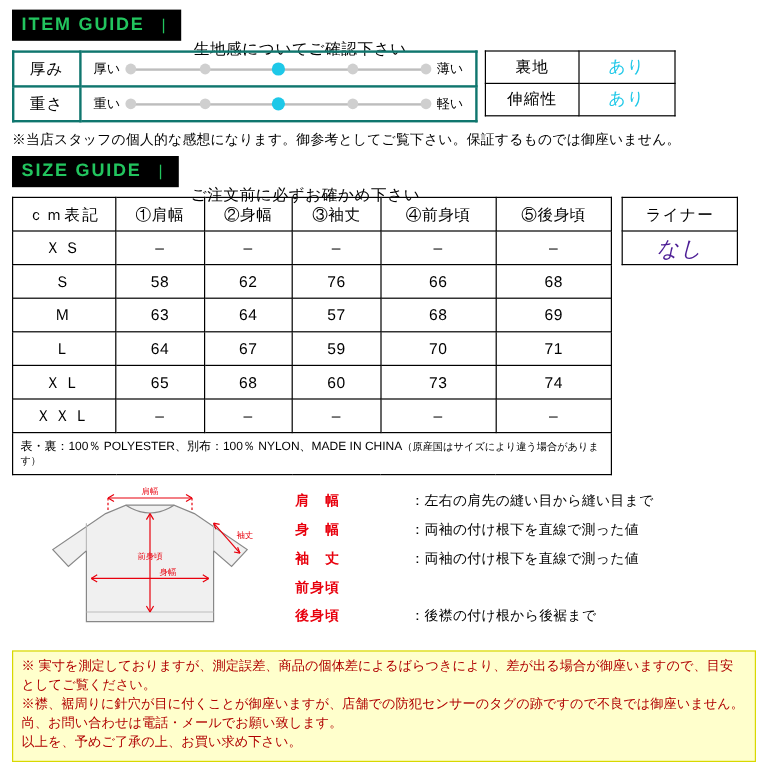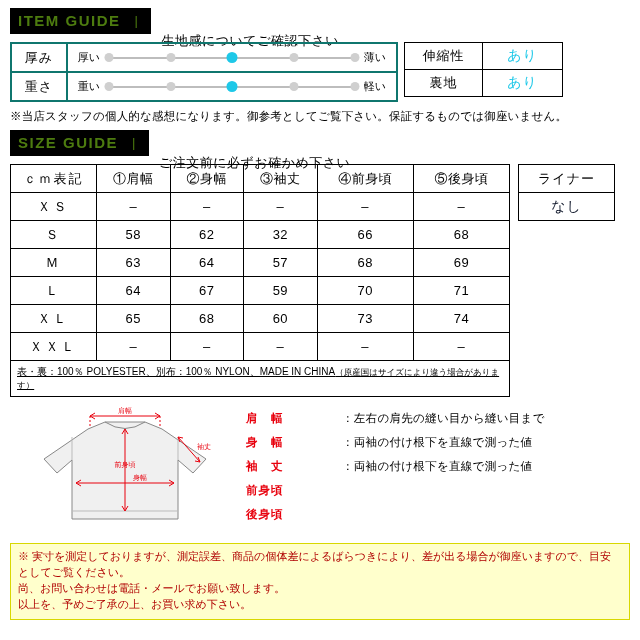--- a/index.html
+++ b/index.html
@@ -17,21 +17,21 @@
 
   
   .sec-bar {
     display: flex;
     align-items: center;
     height: 26px;
     margin: 0 10px;
   }
   .sec-bar .blk {
     background: #000;
-    color: #4d7c0f;
+    color: #22c55e;
     font-weight: bold;
     font-size: 15px;
     letter-spacing: 1.5px;
     padding: 4px 12px 5px 8px;
     display: flex;
     align-items: center;
     height: 26px;
   }
   .sec-bar .blk .bar-sep {
     display: inline-block;
@@ -157,39 +157,39 @@
     letter-spacing: 0.5px;
   }
   table.size th.first { width: 86px; letter-spacing: 2px; }
   table.size td.rowhead { letter-spacing: 3px; }
   table.size tfoot td {
     text-align: left;
     padding: 4px 6px;
     font-size: 10px;
     height: 22px;
     letter-spacing: 0;
-    text-decoration: underline;
   }
   table.size tfoot .small {
     font-size: 8.5px;
   }
 
   .liner-box { margin-left: 8px; border-radius: 23px; }
   table.liner { border-collapse: collapse; }
   table.liner td {
     border: 1px solid #000;
     width: 96px;
     height: 28px;
     text-align: center;
     font-size: 13px;
     letter-spacing: 1px;
   }
   table.liner td.val {
-    color: #0f172a;
-    font-size: 14px;
+    color: #4c1d95;
+    font-size: 18px;
+    font-style: italic;
   }
 
   
   .diagram-area {
     margin: 10px 10px 0 10px;
     display: flex;
     align-items: flex-start;
   }
   .diagram { width: 230px; height: 130px; flex: 0 0 230px; }
   .legend {
@@ -274,25 +274,25 @@
             <span class="slider-end">軽い</span>
           </div>
         </td>
       </tr>
     </tbody>
       </table>
 
     <table class="ig-right">
       <tbody>
           <tr>
-        <td class="ig-r-label">伸縮性</td>
+        <td class="ig-r-label">裏地</td>
         <td class="ig-r-val">あり</td>
       </tr>
       <tr>
-        <td class="ig-r-label">裏地</td>
+        <td class="ig-r-label">伸縮性</td>
         <td class="ig-r-val">あり</td>
       </tr>
     </tbody>
       </table>
   </div>
 
   <div class="note-line">※当店スタッフの個人的な感想になります。御参考としてご覧下さい。保証するものでは御座いません。</div>
 
   <div class="sec-bar" id="size-guide-bar">
     <div class="blk">
@@ -320,21 +320,21 @@
           <td>–</td>
           <td>–</td>
           <td>–</td>
           <td>–</td>
           <td>–</td>
         </tr>
         <tr>
           <td class="rowhead">Ｓ</td>
           <td>58</td>
           <td>62</td>
-          <td>32</td>
+          <td>76</td>
           <td>66</td>
           <td>68</td>
         </tr>
         <tr>
           <td class="rowhead">Ｍ</td>
           <td>63</td>
           <td>64</td>
           <td>57</td>
           <td>68</td>
           <td>69</td>
@@ -437,24 +437,26 @@
       </div>
       <div class="legend-row">
         <span class="term">袖　丈</span>
         <span class="desc">：両袖の付け根下を直線で測った値</span>
       </div>
       <div class="legend-row">
         <span class="term">前身頃</span>
       </div>
       <div class="legend-row">
         <span class="term">後身頃</span>
+        <span class="desc">：後襟の付け根から後裾まで</span>
       </div>
     </div>
   </div>
 
   <div class="notice">
     <p>※ 実寸を測定しておりますが、測定誤差、商品の個体差によるばらつきにより、差が出る場合が御座いますので、目安</p>
     <p>としてご覧ください。</p>
+    <p>※襟、裾周りに針穴が目に付くことが御座いますが、店舗での防犯センサーのタグの跡ですので不良では御座いません。</p>
     <p>尚、お問い合わせは電話・メールでお願い致します。</p>
     <p>以上を、予めご了承の上、お買い求め下さい。</p>
   </div>
 
 </div>
 
 </body></html>

